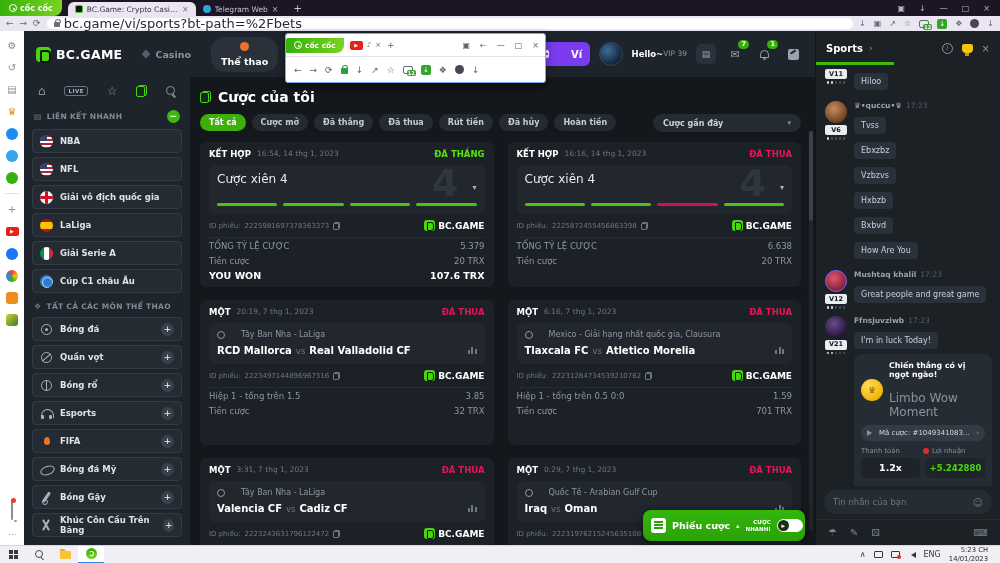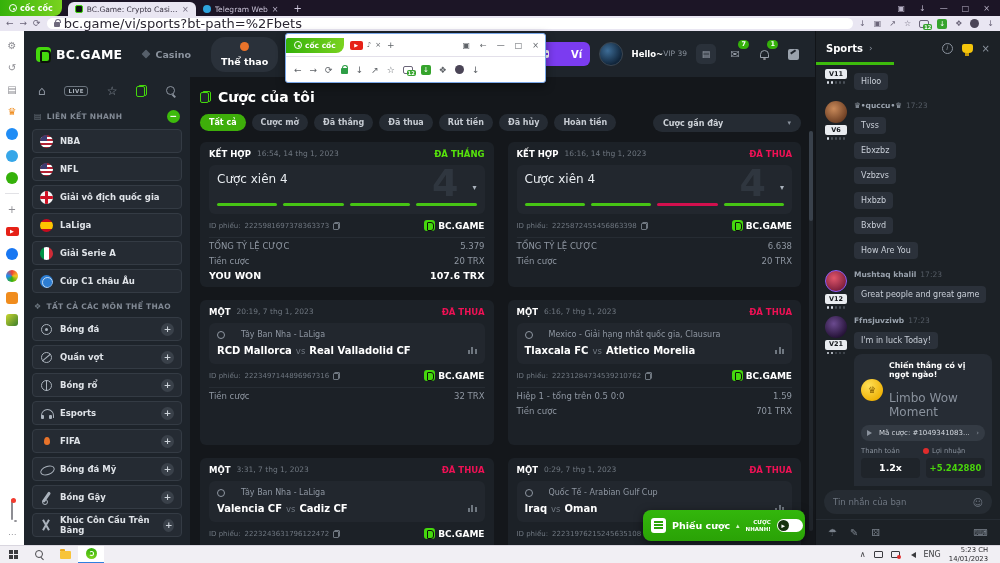--- a/index.html
+++ b/index.html
@@ -598,20 +598,24 @@
                       <span>ID phiếu:</span>
                       <span>2223497144896967316</span>
                       <span class="copy-sm"></span>
                     </span>
                   <span class="bc-badge">
                       <span class="m"></span>
                       <span>BC.GAME</span>
                     </span>
                 </div>
                 <div class="stat-row">
+                    <span>Hiệp 1 - tổng trên 1.5</span>
+                    <span>3.85</span>
+                  </div>
+                <div class="stat-row">
                     <span>Tiền cược</span>
                     <span>32 TRX</span>
                   </div>
               </div>
 
               <div class="card">
                 <div class="card-head">
                   <span class="c-type">MỘT</span>
                   <span class="c-time">6:16, 7 thg 1, 2023</span>
                   <span class="status loss">ĐÃ THUA</span>

